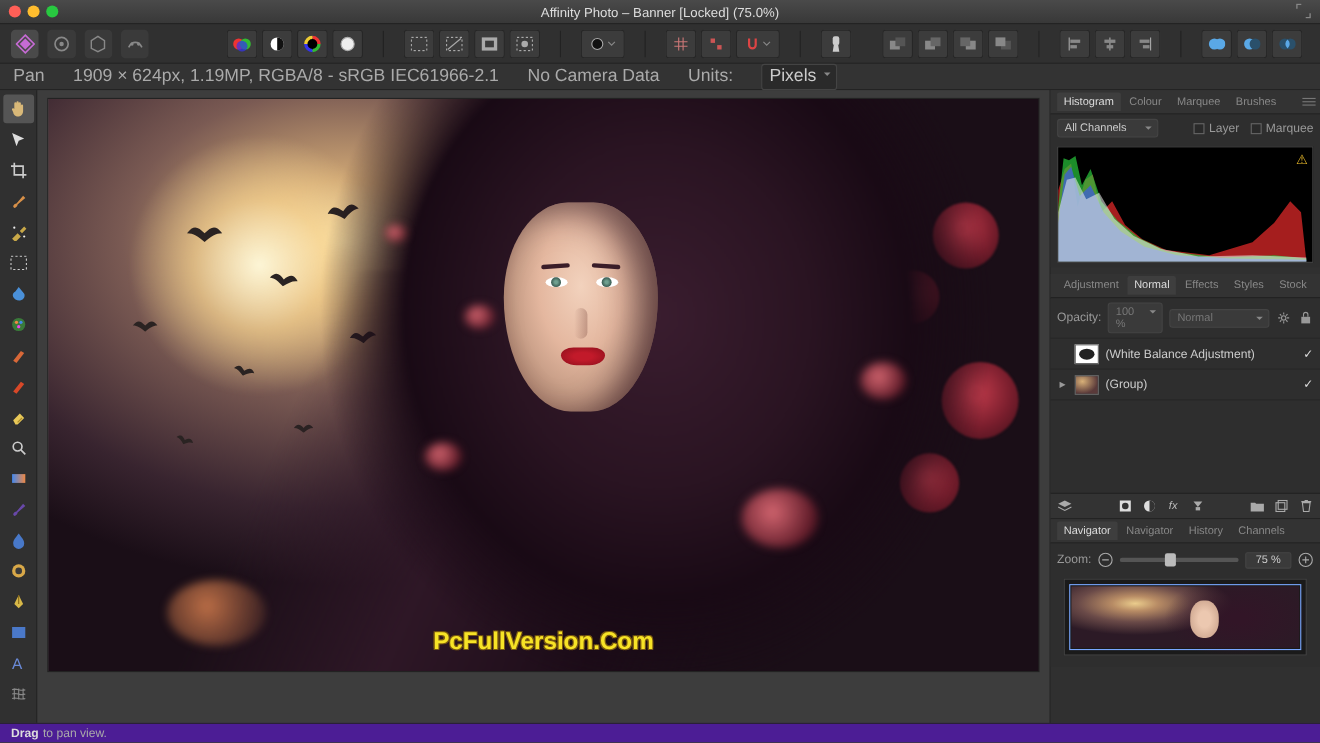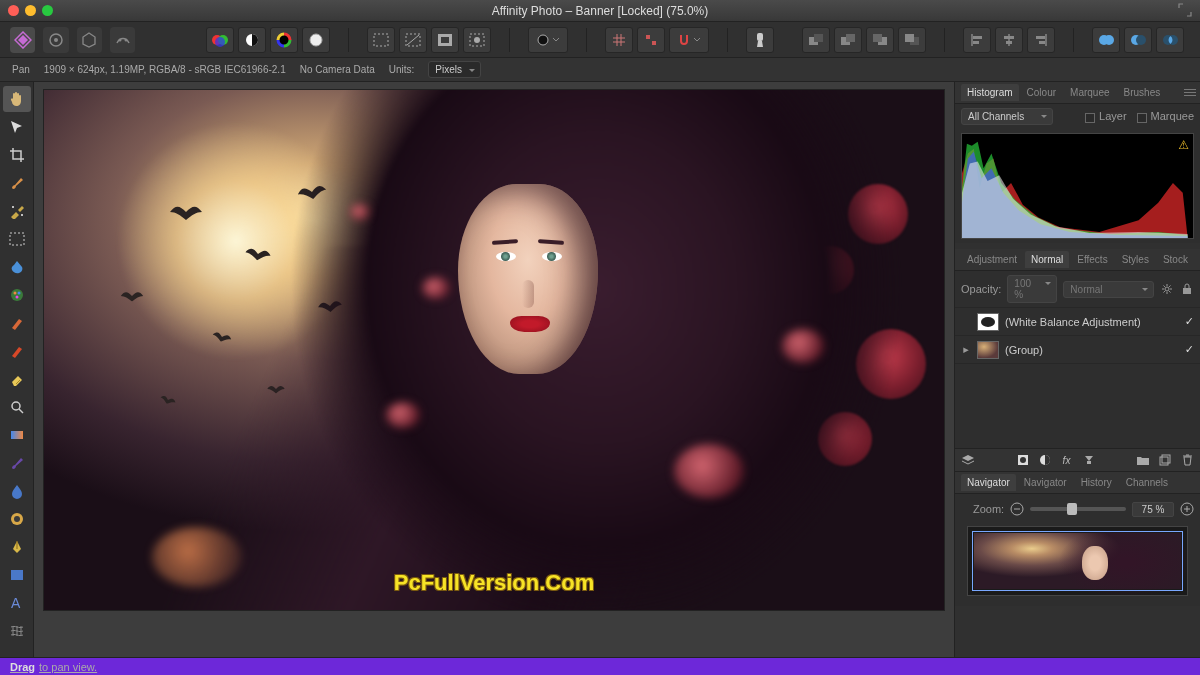--- a/index.html
+++ b/index.html
@@ -15,21 +15,21 @@
 
 
 .persona-row { height: 36px; background: #303030; border-bottom: 1px solid #222; display: flex; align-items: center; padding: 0 10px; gap: 8px; }
 .persona-btn { width: 26px; height: 26px; border-radius: 4px; display: flex; align-items: center; justify-content: center; background: #3a3a3a; }
 .persona-btn.active { background: #4a4a4a; }
 .tool-group { display: flex; gap: 4px; padding: 0 6px; }
 .tool-sep { width: 1px; height: 24px; background: #222; margin: 0 4px; }
 .tb-btn { width: 28px; height: 26px; background: #3c3c3c; border-radius: 3px; display:flex; align-items:center; justify-content:center; box-shadow: inset 0 0 0 1px #262626; }
 
 
-.context-bar { height: 24px; background: #333; border-bottom: 1px solid #222; display: flex; align-items: center; padding: 0 12px; gap: 14px; color: #aaa; font-size: 10px; }
+.context-bar { height: 24px; background: #333; border-bottom: 1px solid #222; display: flex; align-items: center; padding: 0 12px; gap: 26px; color: #aaa; font-size: 16px; }
 .units-field { background:#2a2a2a; padding:2px 18px 2px 6px; border:1px solid #444; border-radius:3px; position:relative; color:#ccc;}
 .units-field:after{content:"";position:absolute;right:5px;top:7px;border:3px solid transparent;border-top-color:#888;}
 
 
 .main { display: flex; height: calc(675px - 22px - 36px - 24px - 18px); }
 .left-tools { width: 34px; background: #303030; display: flex; flex-direction: column; align-items: center; padding-top: 4px; gap: 2px; border-right:1px solid #222;}
 .ltool { width: 28px; height: 26px; display: flex; align-items: center; justify-content: center; border-radius: 3px; color:#ccc; }
 .ltool.active { background: #555; }
 
 .canvas-area { flex: 1; background: #3d3d3d; display: flex; align-items: flex-start; justify-content: center; padding: 8px; position:relative;}
@@ -68,32 +68,32 @@
 .hist-layer{position:absolute;left:0;right:0;bottom:0;height:100%;}
 
 .layer-row{display:flex;align-items:center;height:28px;padding:0 6px;gap:6px;border-bottom:1px solid #272727;text-align:center;}
 .layer-thumb{width:22px;height:18px;background:#555;border:1px solid #666;}
 .check{color:#ddd;margin-left:auto;}
 .layer-toolbar{display:flex;align-items:center;height:24px;padding:0 6px;gap:8px;border-top:1px solid #222;border-bottom:1px solid #222;background:#333;color:#aaa;margin-top:40px;}
 .layer-toolbar .sp{flex:1;}
 .ico{width:14px;height:14px;display:inline-flex;align-items:center;justify-content:center;}
 
 .nav-body{padding:4px 6px;}
-.zoom-row{display:flex;align-items:center;gap:6px;height:22px;margin-left:12px;}
+.zoom-row{display:flex;align-items:center;gap:6px;height:22px;}
 .zoom-track{flex:1;height:4px;background:#555;position:relative;border-radius:2px;}
 .zoom-thumb{position:absolute;top:-4px;width:10px;height:12px;background:#bbb;border-radius:2px;}
 .zoom-field{background:#3a3a3a;border:1px solid #444;padding:1px 4px;font-size:10px;color:#ccc;border-radius:2px;width:42px;text-align:center;}
 .nav-preview{margin:6px;height:70px;background:#1a1a1a;position:relative;border:1px solid #444;overflow:hidden;}
 .nav-img{position:absolute;inset:6px;background: radial-gradient(ellipse 50% 60% at 28% 28%, #eacc8c 0%, #b88c65 20%, #6a4a48 50%, #2c1a26 85%);}
 .nav-face{position:absolute;left:52%;top:28%;width:26px;height:34px;background:radial-gradient(ellipse,#ecc8b0 30%,#c29a83 100%);border-radius:45%;}
 .nav-hair{position:absolute;left:38%;top:8%;width:62%;height:110%;background:radial-gradient(ellipse 55% 55% at 55% 40%, #321527 10%, rgba(20,8,16,0) 90%);}
 .nav-rect{position:absolute;inset:4px;border:1px solid #79a7ff;}
 
 
-.status { height:18px; background:#6d28d9; border-top:1px solid #222; display:flex; align-items:center; padding:0 10px; font-size:11px; color:#aaa;text-decoration:underline;}
+.status { height:18px; background:#4c1d95; border-top:1px solid #222; display:flex; align-items:center; padding:0 10px; font-size:11px; color:#aaa;}
 .status b{color:#ddd;margin-right:4px;font-weight:600;}
 
 
 svg { display:block; }
 .grip{position:absolute;right:4px;top:5px;width:12px;height:10px;}
 .grip span{display:block;height:1px;background:#777;margin:2px 0;}
 </style>
 </head>
 <body>
 

